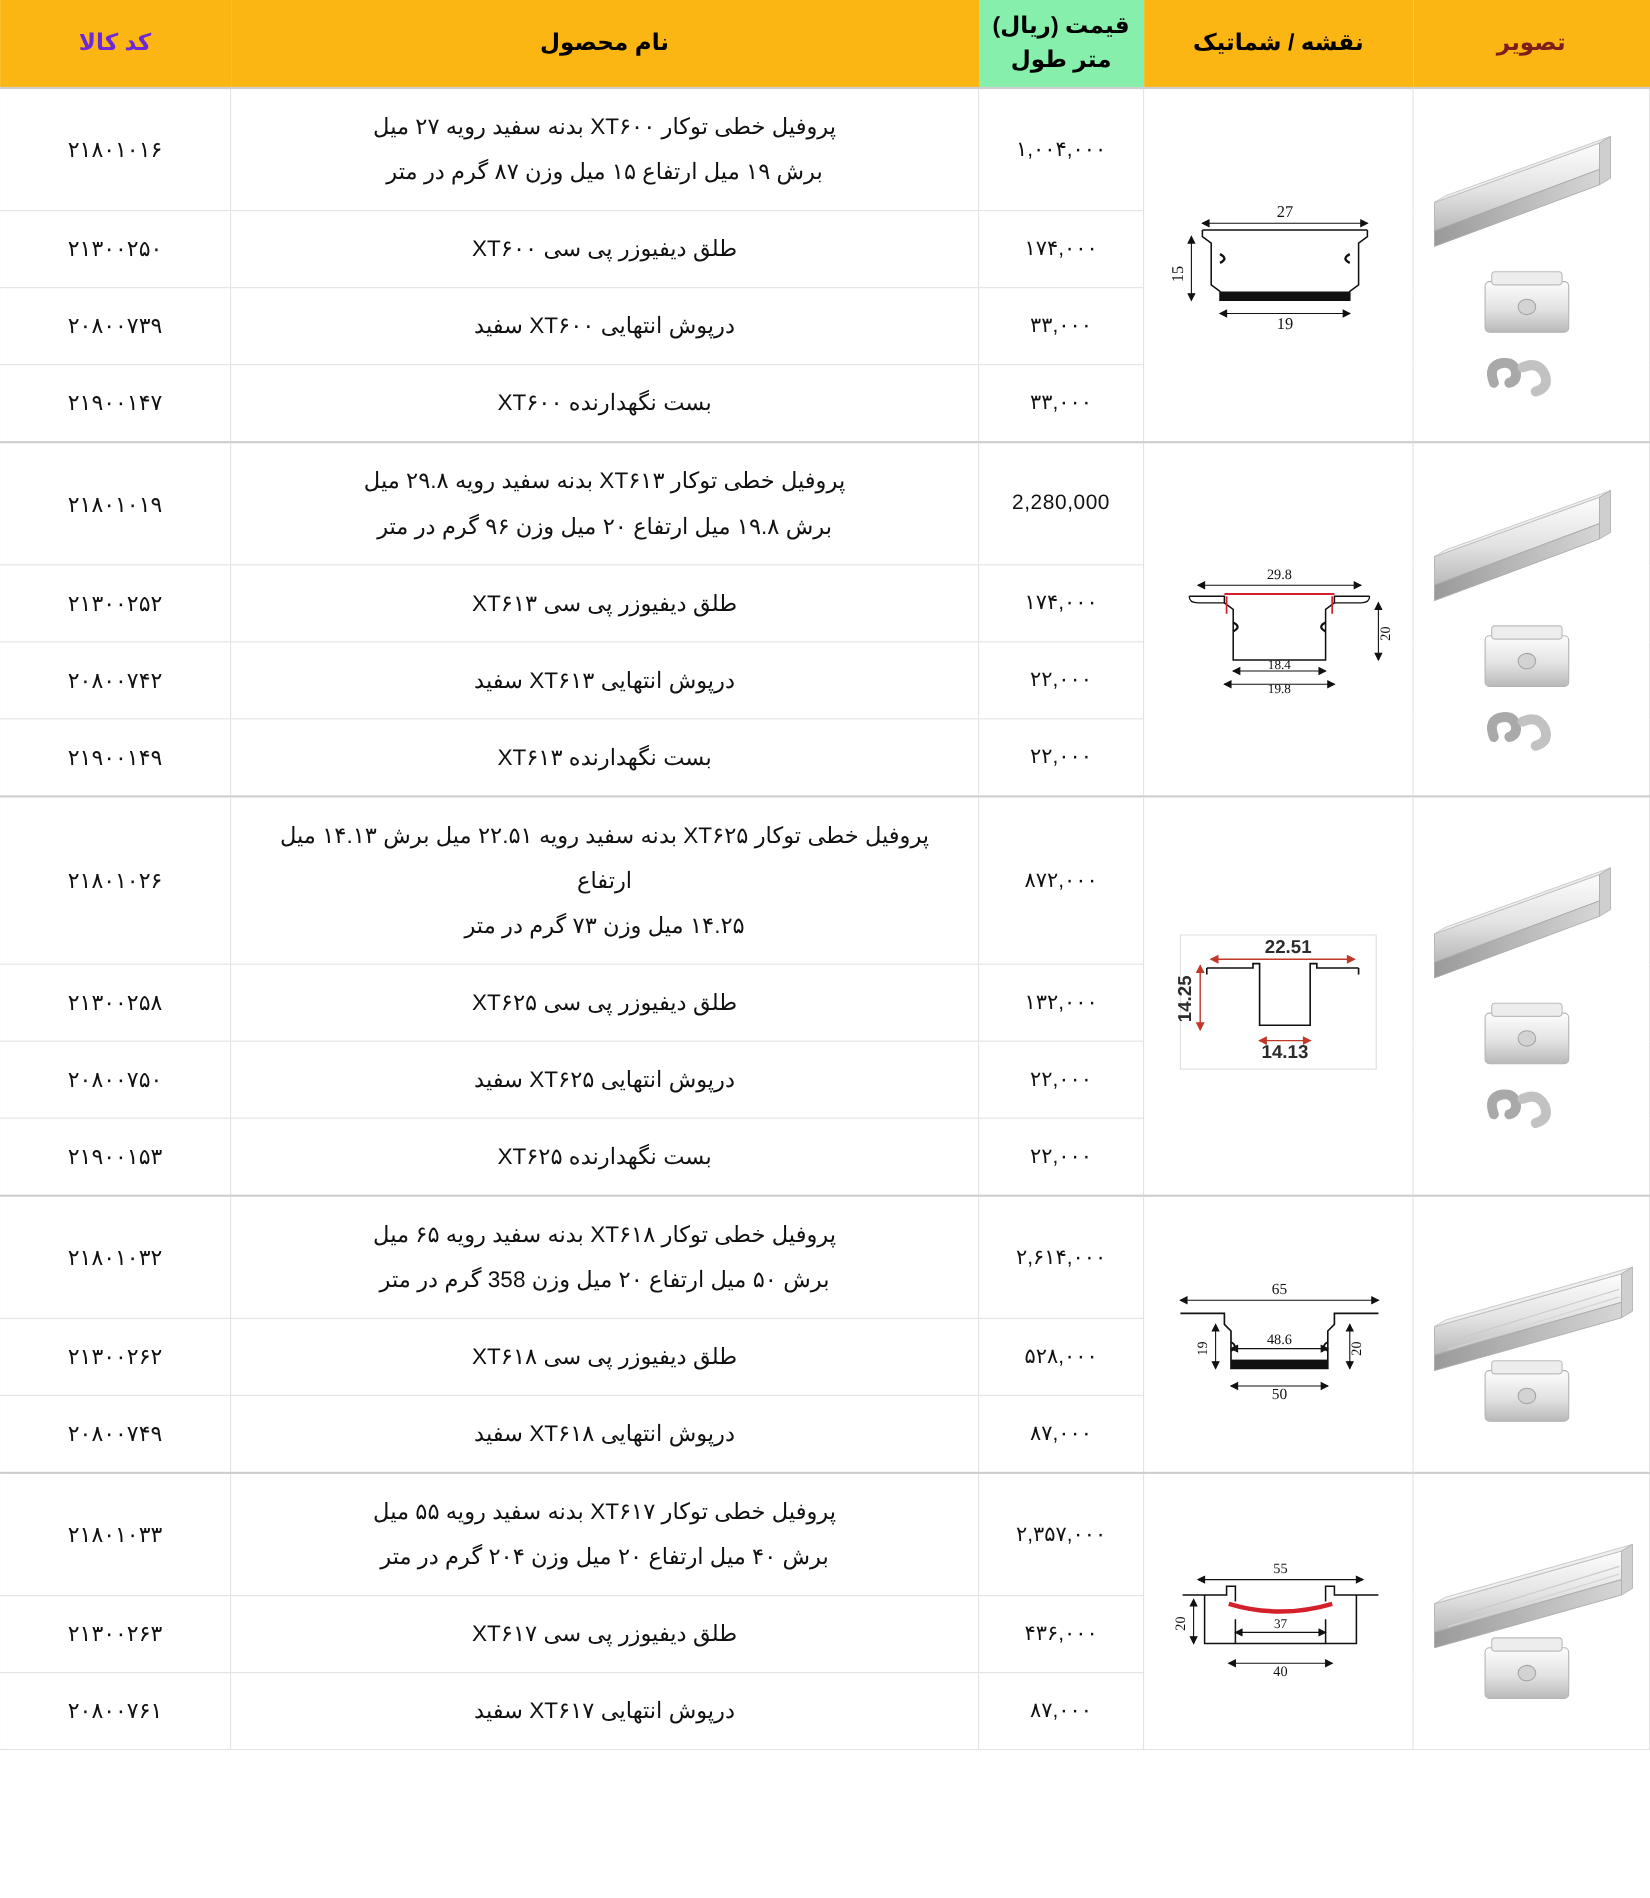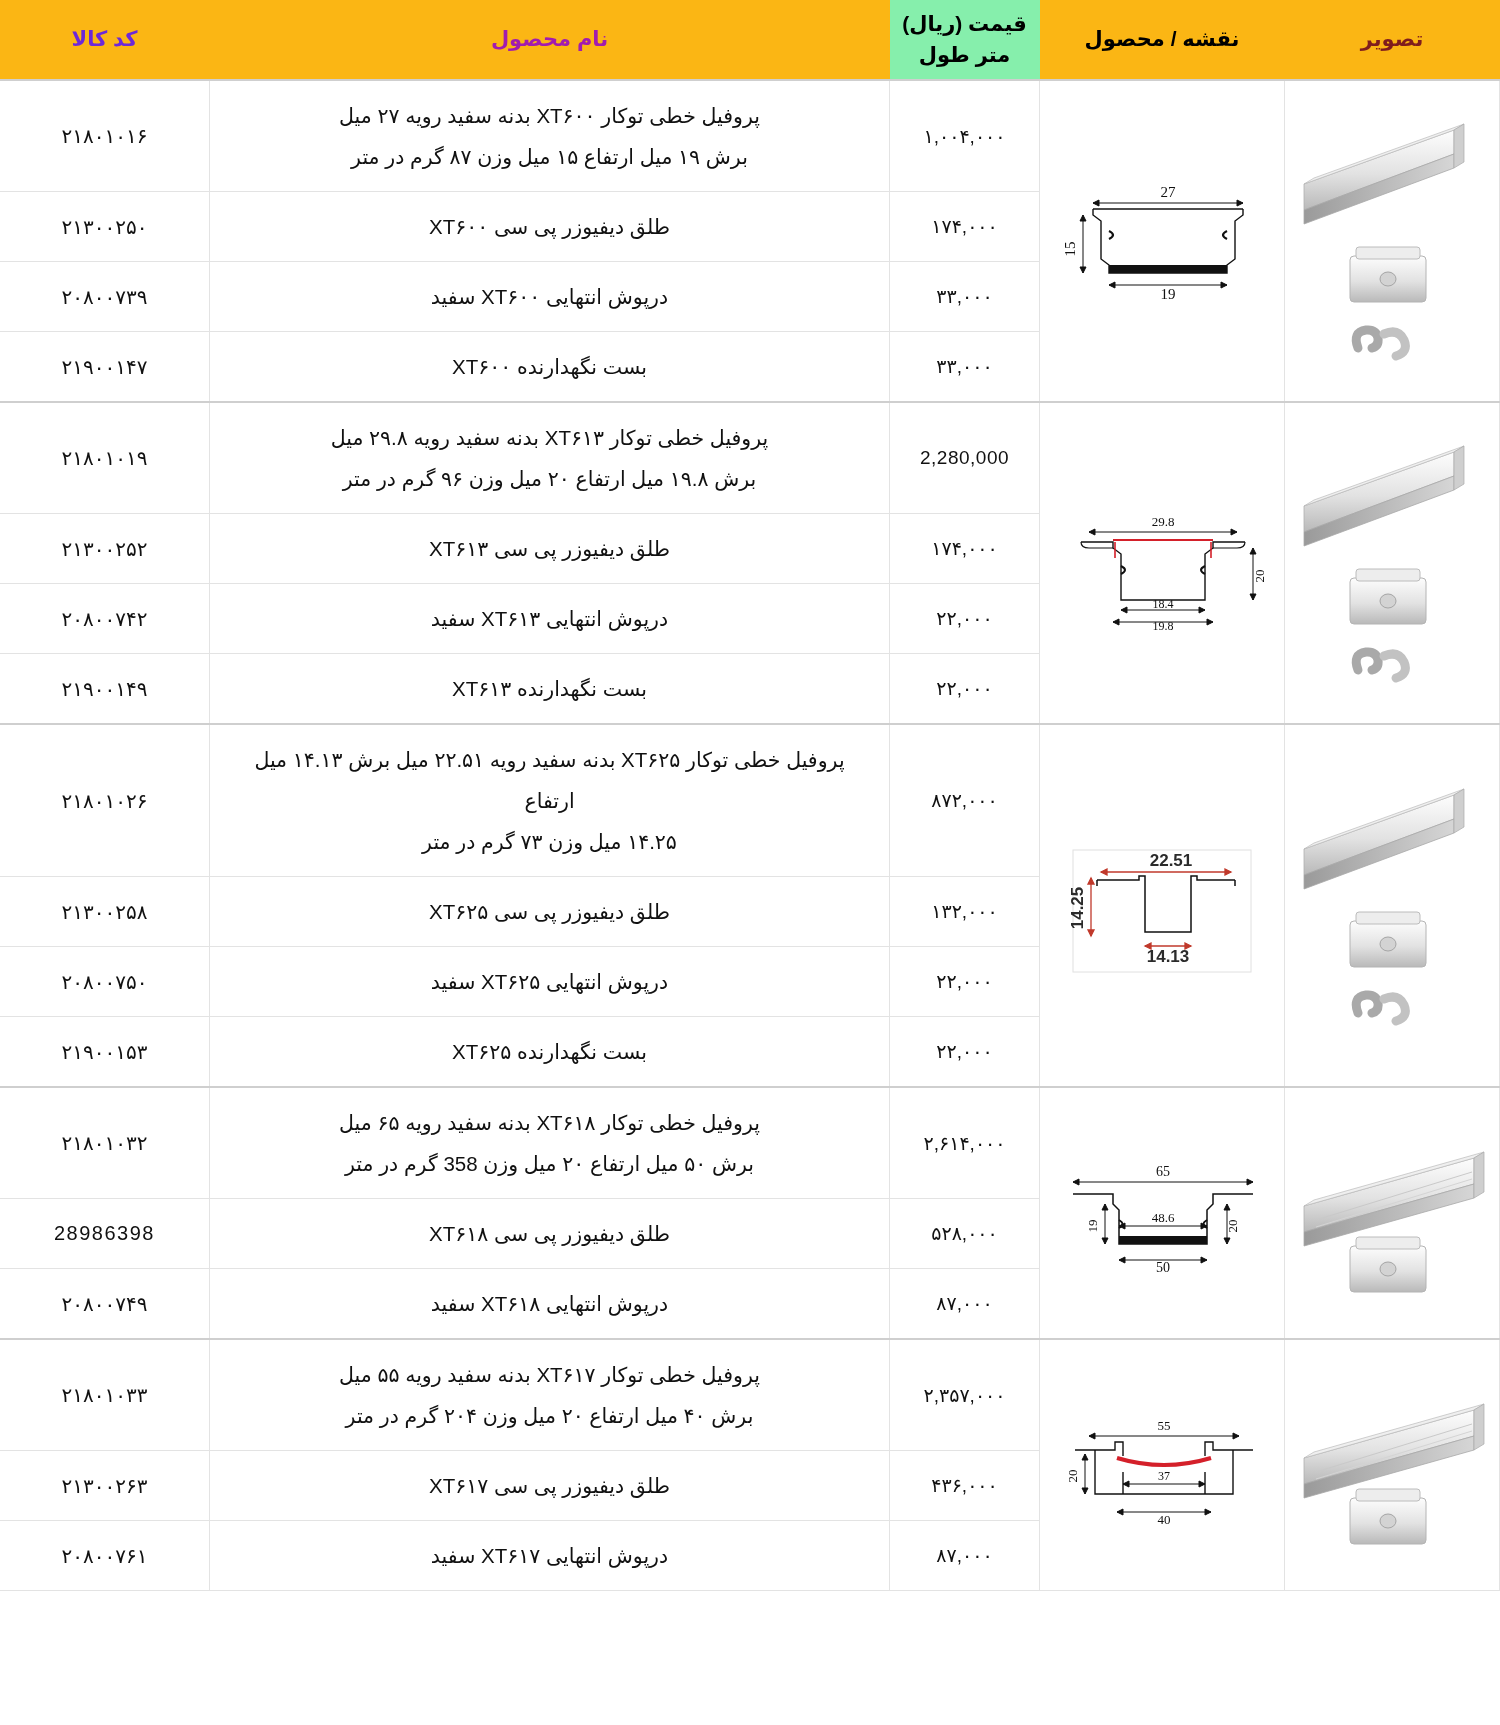--- a/index.html
+++ b/index.html
@@ -86,27 +86,27 @@
       <col class="c-price">
       <col class="c-name">
       <col class="c-code">
   </colgroup>
   <thead>
     <tr>
       <th style="background: rgb(251, 182, 20); color: #7f1d1d;">
         <span>تصویر</span>
       </th>
       <th style="background: rgb(251, 182, 20); color: rgb(0, 0, 0);">
-        <span>نقشه / محصول</span>
+        <span>نقشه / شماتیک</span>
       </th>
       <th style="background: #86efac; color: rgb(0, 0, 0);">
         <span>قیمت (ریال)</span>
         <span class="sub">متر طول</span>
       </th>
-      <th style="background: rgb(251, 182, 20); color: #a21caf;">
+      <th style="background: rgb(251, 182, 20); color: #000000;">
         <span>نام محصول</span>
       </th>
       <th style="background: rgb(251, 182, 20); color: #6d28d9;">
         <span>کد کالا</span>
       </th>
     </tr>
   </thead>
   <tbody id="catalog-body">
       <tr class="group-start">
         <td class="cell-img" rowspan="4">
@@ -434,21 +434,21 @@
           <div>پروفیل خطی توکار XT۶۱۸ بدنه سفید رویه ۶۵ میل</div>
           <div>برش ۵۰ میل ارتفاع ۲۰ میل وزن 358 گرم در متر</div>
         </td>
         <td class="cell-code">۲۱۸۰۱۰۳۲</td>
       </tr>
       <tr>
         <td class="cell-price">۵۲۸,۰۰۰</td>
         <td class="cell-name">
           <div>طلق دیفیوزر پی سی XT۶۱۸</div>
         </td>
-        <td class="cell-code">28986398</td>
+        <td class="cell-code">۲۱۳۰۰۲۶۲</td>
       </tr>
       <tr>
         <td class="cell-price">۸۷,۰۰۰</td>
         <td class="cell-name">
           <div>درپوش انتهایی XT۶۱۸ سفید</div>
         </td>
         <td class="cell-code">۲۰۸۰۰۷۴۹</td>
       </tr>
       <tr class="group-start">
         <td class="cell-img" rowspan="3">

